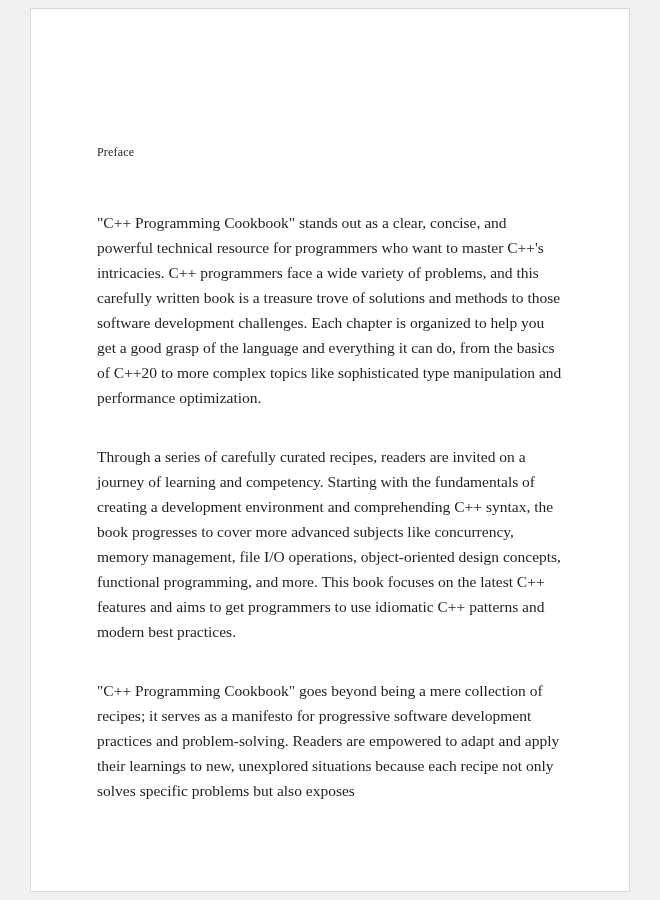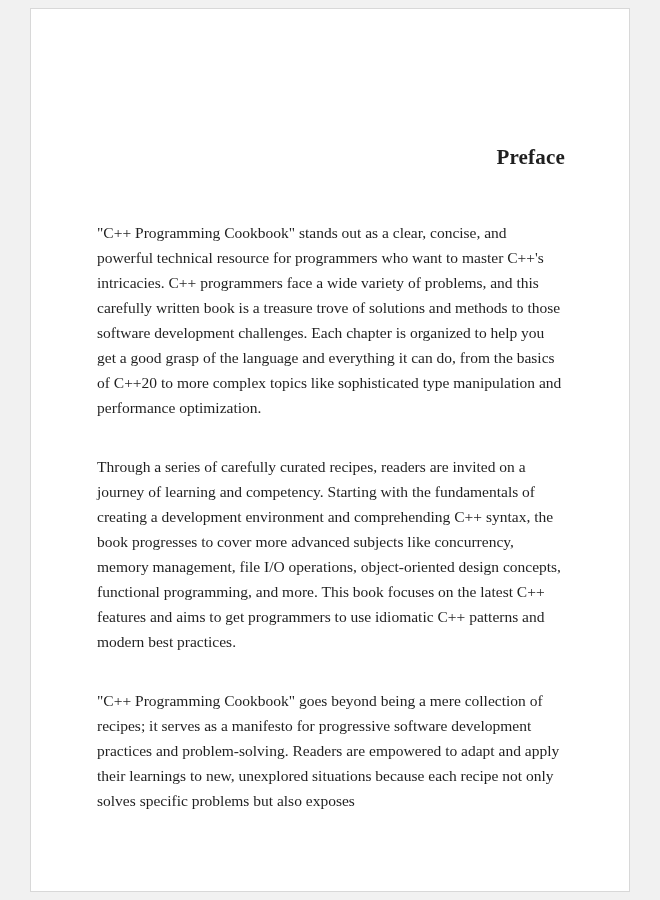--- a/index.html
+++ b/index.html
@@ -20,23 +20,23 @@
   .page {
     width: 600px;
     height: 884px;
     background: #ffffff;
     border: 1px solid #d8d8d8;
     box-sizing: border-box;
     padding: 136px 64px 0 66px;
     color: #1f1f1f;
   }
   .page-title {
-    text-align: right;
-    font-size: 21px;
-    font-weight: bold;
+    text-align: left;
+    font-size: 12px;
+    font-weight: normal;
     color: #1f1f1f;
     margin: 0 0 50px 0;
     letter-spacing: 0.2px;
   }
   .body-text p {
     font-size: 15.5px;
     line-height: 25px;
     margin: 0 0 34px 0;
     text-align: left;
     color: #1f1f1f;

